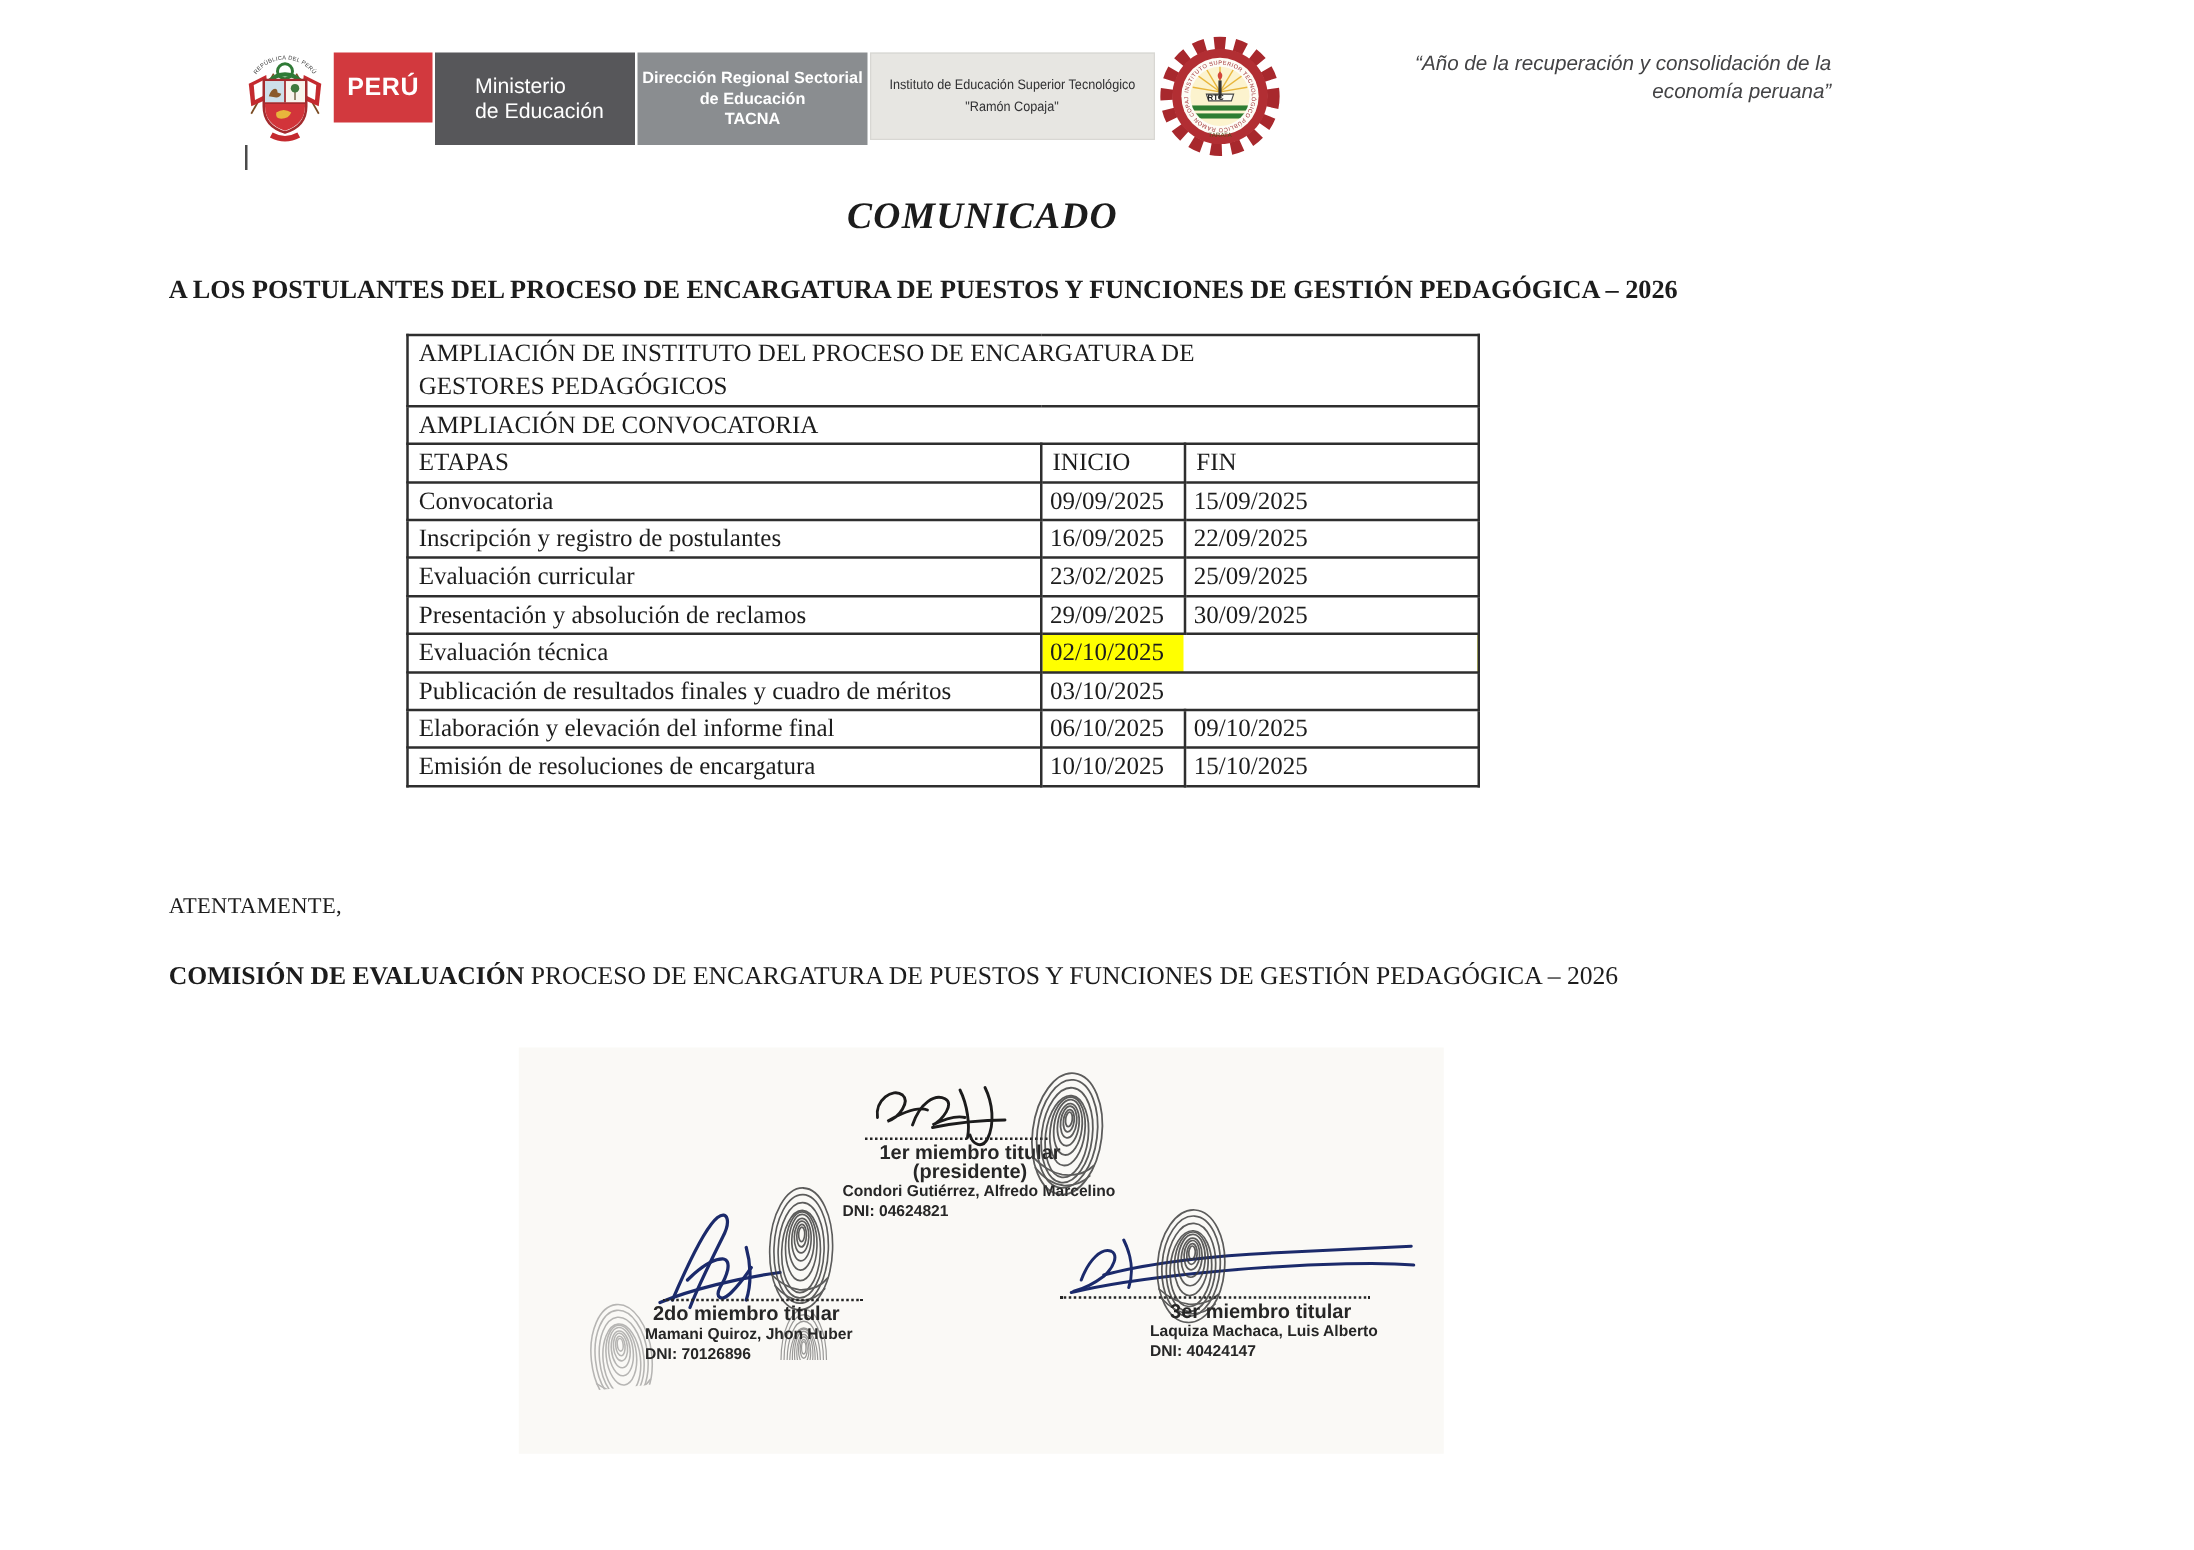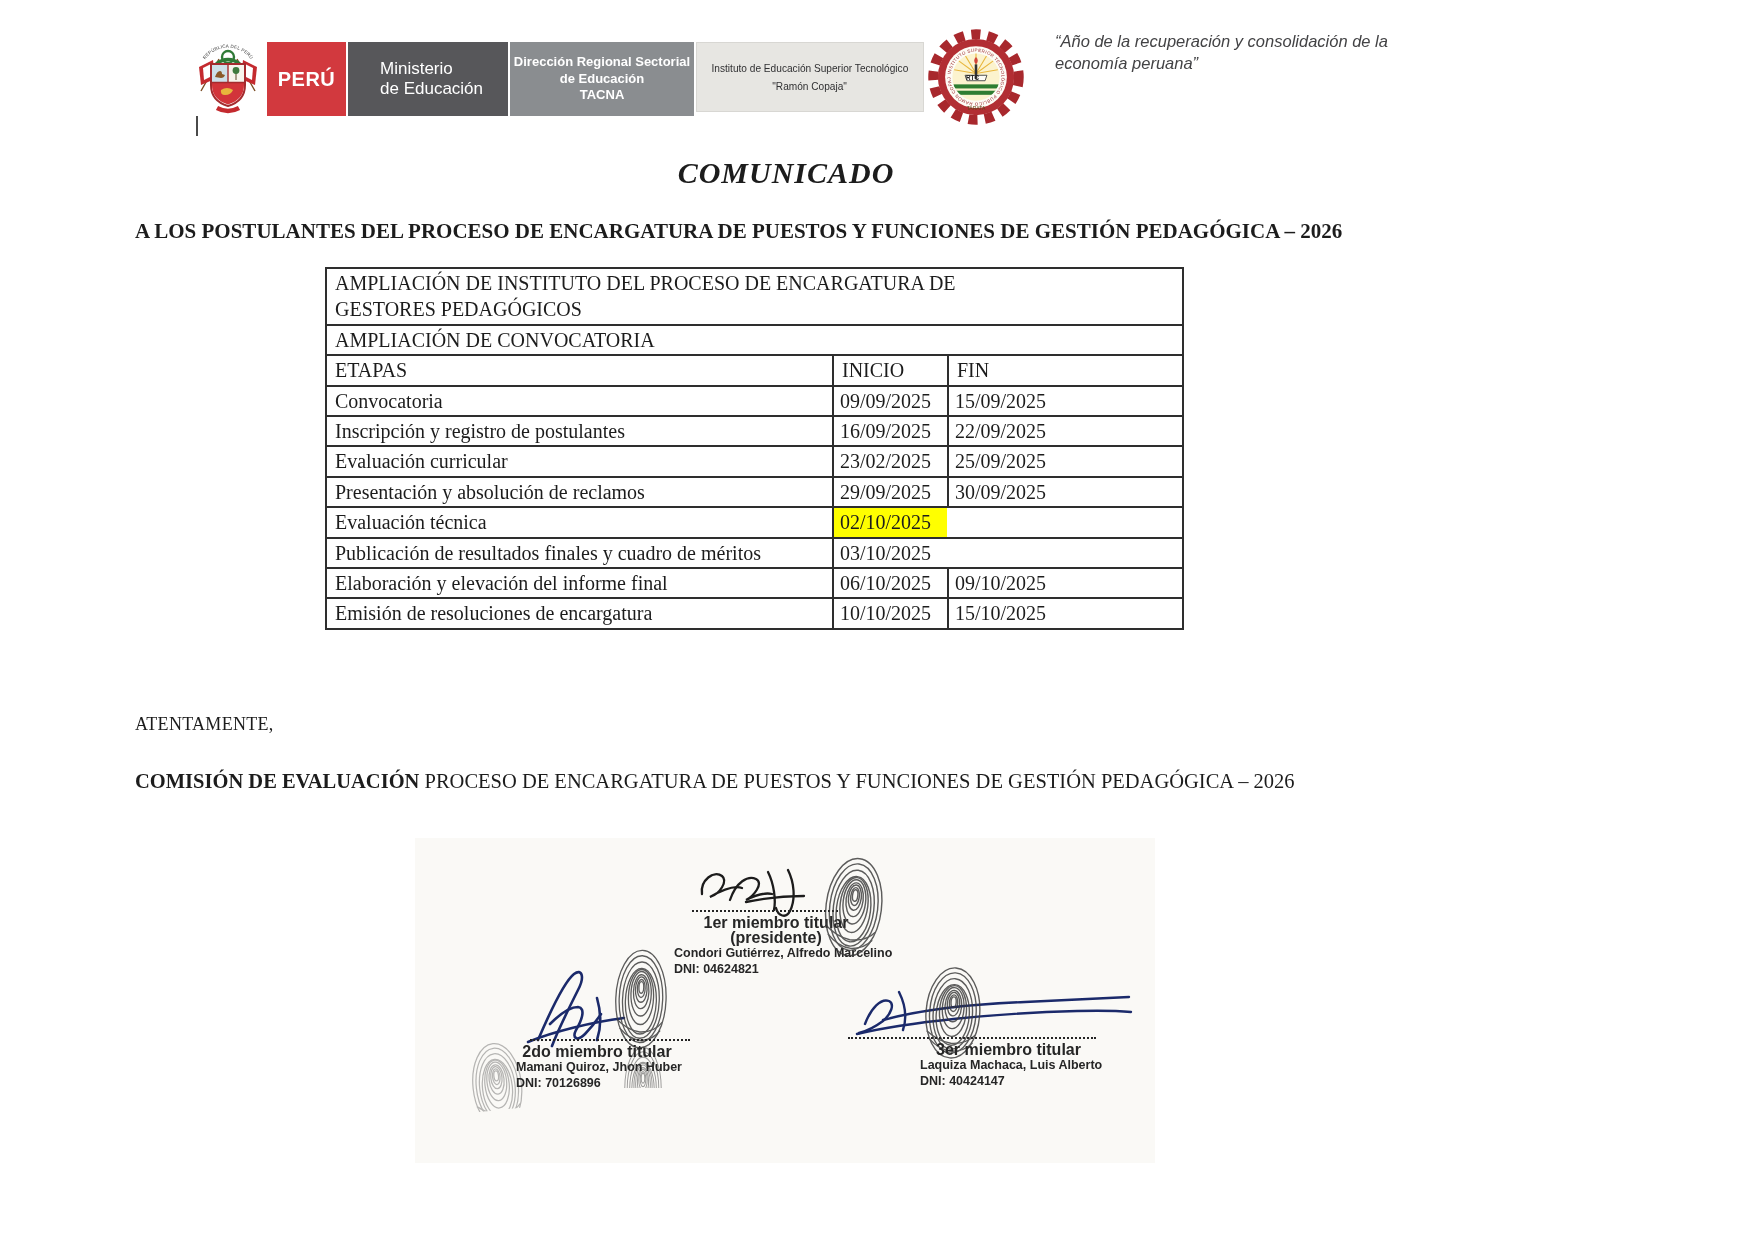--- a/index.html
+++ b/index.html
@@ -1,30 +1,30 @@
 <!DOCTYPE html>
 <html><head>
 <meta charset="utf-8">
 <style>
   html,body{margin:0;padding:0;}
   body{width:1755px;height:1240px;background:#ffffff;position:relative;overflow:hidden;
        font-family:"Liberation Serif","DejaVu Serif",serif;color:#1c1c1c;}
   .abs{position:absolute;}
   
   #coat{left:193px;top:35px;width:70px;height:84px;}
-  #peru-block{left:267px;top:42px;width:79px;height:74px;background:#d2393e;display:flex;align-items:center;justify-content:center;}
+  #peru-block{left:267px;top:42px;width:79px;height:56px;background:#d2393e;display:flex;align-items:center;justify-content:center;}
   #peru-block span{color:#fff;font:700 20px "Liberation Sans","DejaVu Sans",sans-serif;letter-spacing:.5px;}
   #minedu-block{left:348px;top:42px;width:160px;height:74px;background:#57575a;display:flex;flex-direction:column;justify-content:center;padding-left:32px;box-sizing:border-box;}
   #minedu-block div{color:#fff;font:400 17px/1.2 "Liberation Sans","DejaVu Sans",sans-serif;}
   #dre-block{left:510px;top:42px;width:184px;height:74px;background:#8a8d90;display:flex;flex-direction:column;align-items:center;justify-content:center;}
   #dre-block div{color:#fff;font:700 13px/1.3 "Liberation Sans","DejaVu Sans",sans-serif;text-align:center;}
   #iest-block{left:696px;top:42px;width:228px;height:70px;background:#e7e6e2;border:1px solid #d8d7d3;box-sizing:border-box;display:flex;flex-direction:column;align-items:center;justify-content:center;gap:5px;}
   #iest-block div{color:#303032;font:400 11px/1.1 "Liberation Sans","DejaVu Sans",sans-serif;transform:scaleX(.92);white-space:nowrap;}
   #gear-logo{left:914px;top:28px;width:124px;height:100px;}
-  #quote{left:1055px;top:30px;width:410px;text-align:left;color:#434345;
+  #quote{left:1055px;top:40px;width:410px;text-align:right;color:#434345;
          font:italic 400 16.5px/22px "Liberation Sans","DejaVu Sans",sans-serif;}
   #cursor-bar{left:196px;top:116px;width:2px;height:20px;background:#4a4a4a;}
   
   #title{left:586px;top:156px;width:400px;text-align:center;font-weight:700;font-size:30px;letter-spacing:1px;font-style:italic;}
   #subtitle{left:135px;top:219px;width:1560px;font-weight:700;font-size:21px;white-space:nowrap;}
   
   #schedule-table{left:325px;top:267px;border-collapse:collapse;table-layout:fixed;width:857px;}
   #schedule-table td{border:2px solid #2e2e2e;padding:1px 8px;font-size:20px;line-height:1.32;vertical-align:middle;}
   #schedule-table td.date{padding:1px 6px;}
   #schedule-table tr.data td{height:25px;white-space:nowrap;}

